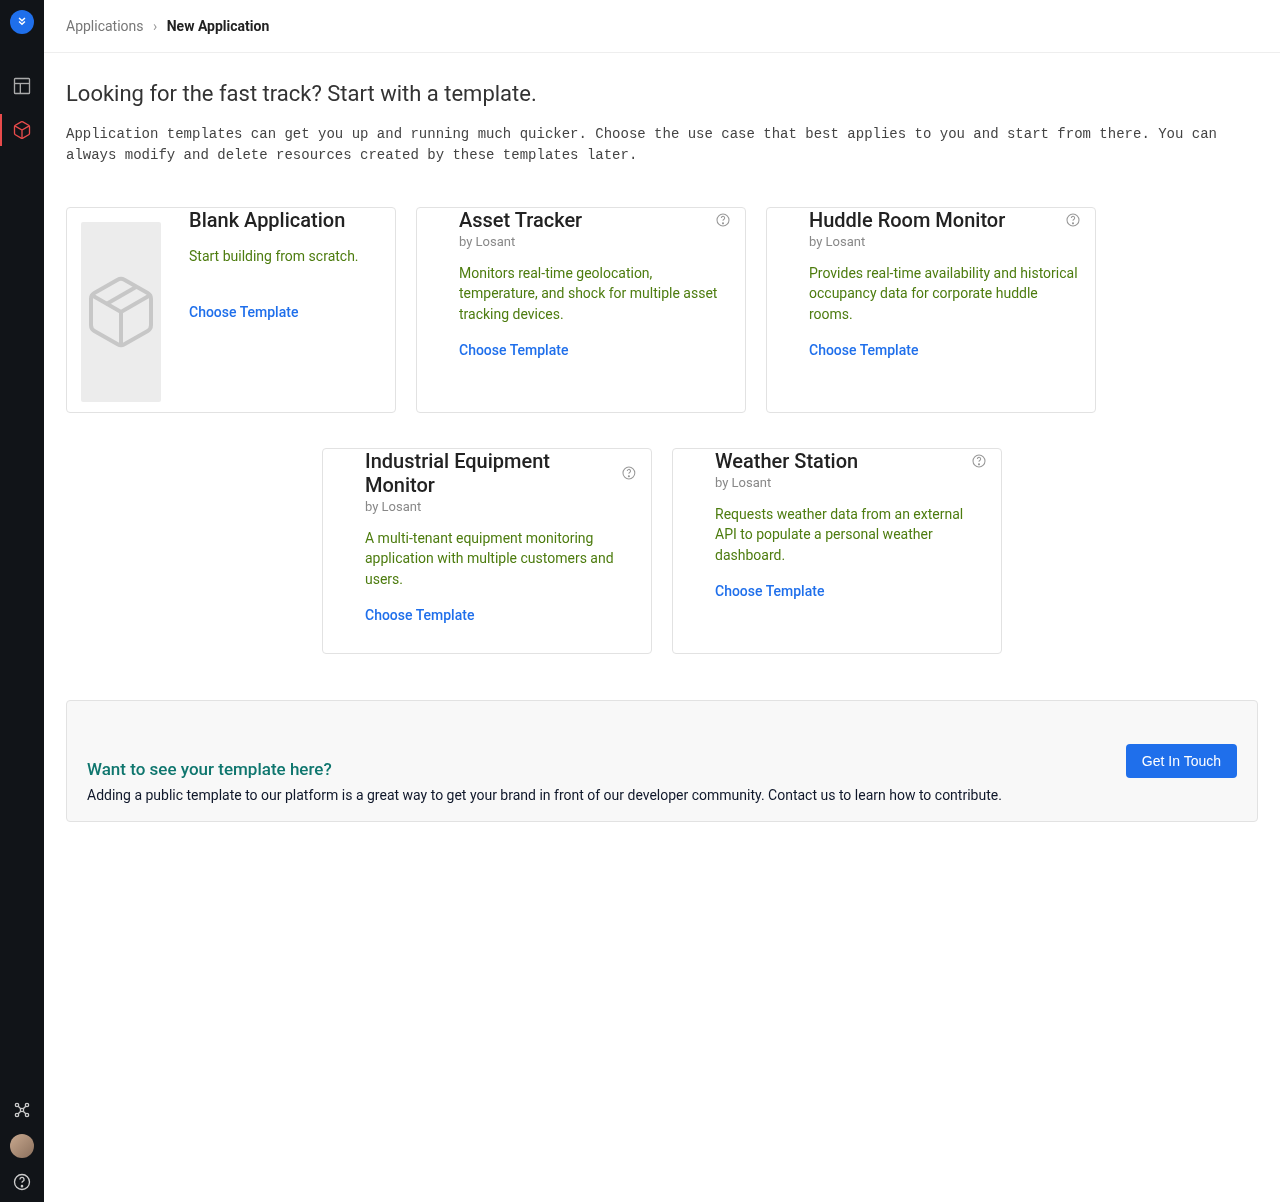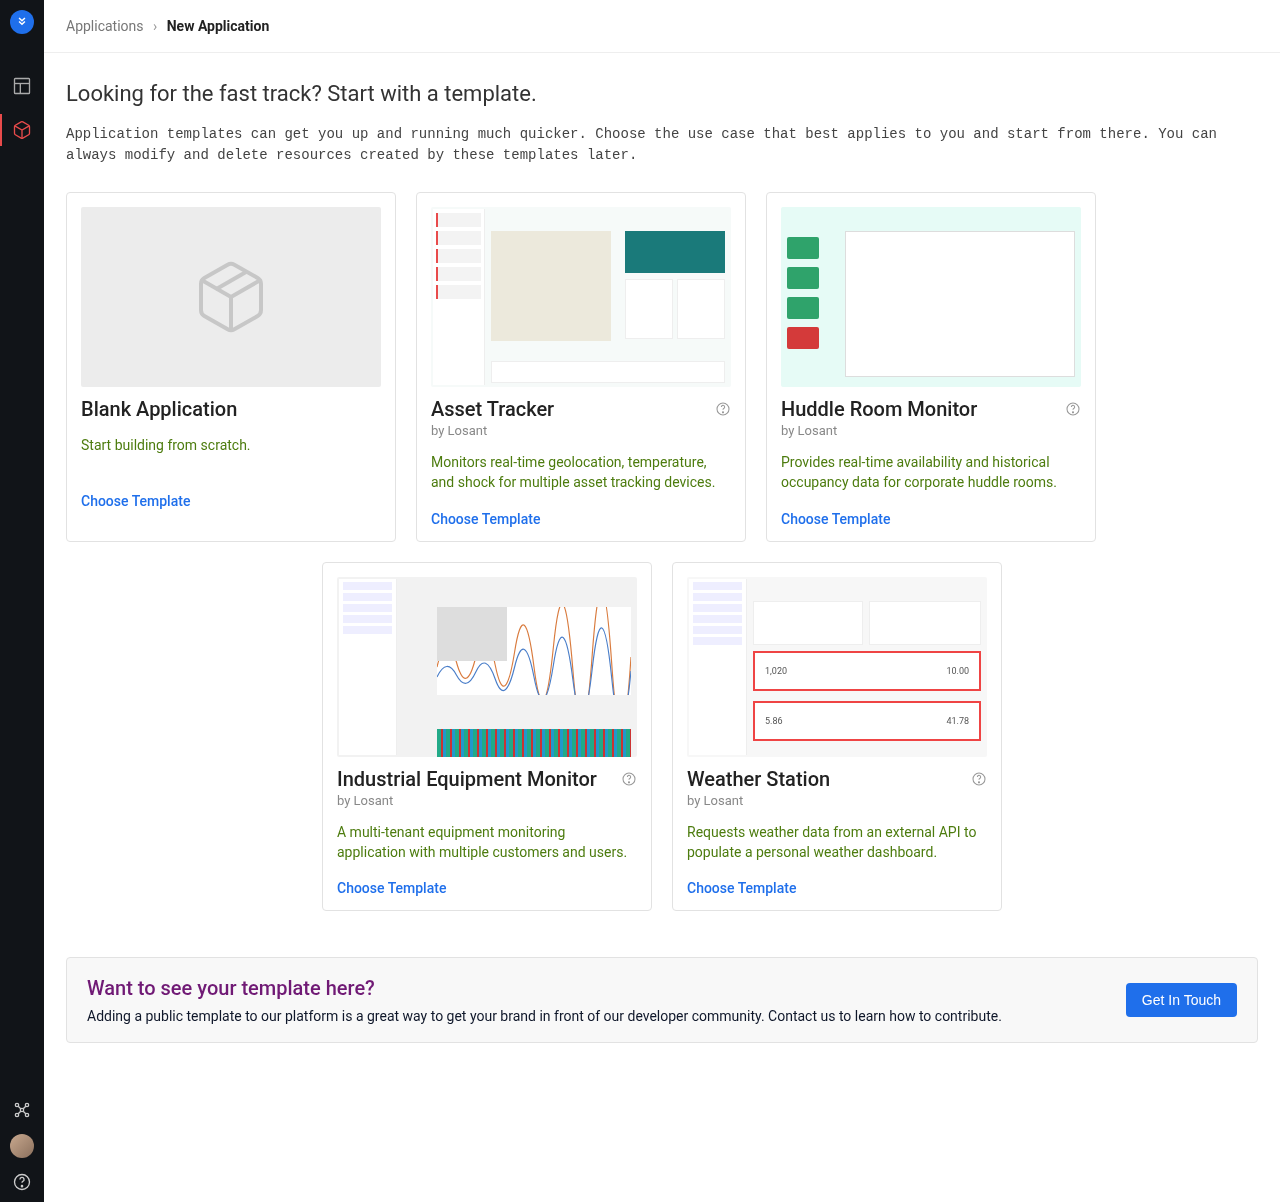--- a/index.html
+++ b/index.html
@@ -103,22 +103,22 @@
   display: flex;
   flex-wrap: wrap;
   gap: 20px;
 }
 .cards.row2 { justify-content: center; margin-top: 20px; }
 .card {
   width: 330px;
   border: 1px solid #e2e2e2;
   border-radius: 4px;
   display: flex;
-  flex-direction: column;
   background: #fff;
+  margin-top: 15px;
 }
 .card-preview {
   height: 180px;
   margin: 14px;
   margin-bottom: 10px;
   background: #ececec;
   border-radius: 2px;
   display: flex;
   align-items: center;
   justify-content: center;
@@ -136,21 +136,21 @@
 .footer-box {
   margin-top: 46px;
   border: 1px solid #e2e2e2;
   border-radius: 4px;
   background: #f8f8f8;
   padding: 18px 20px;
   display: flex;
   align-items: center;
   gap: 20px;
 }
-.footer-text h3 { font-size: 20px; font-weight: 500; color: #701a75; margin-bottom: 8px; }
+.footer-text h3 { font-size: 17px; font-weight: 500; color: #0f766e; margin-bottom: 8px; margin-top: 40px; }
 .footer-text p { font-size: 14px; color: #0f172a; }
 .footer-btn {
   margin-left: auto;
   background: #1f6feb;
   color: #fff;
   border: none;
   padding: 9px 16px;
   border-radius: 4px;
   font-size: 14px;
   cursor: pointer;

